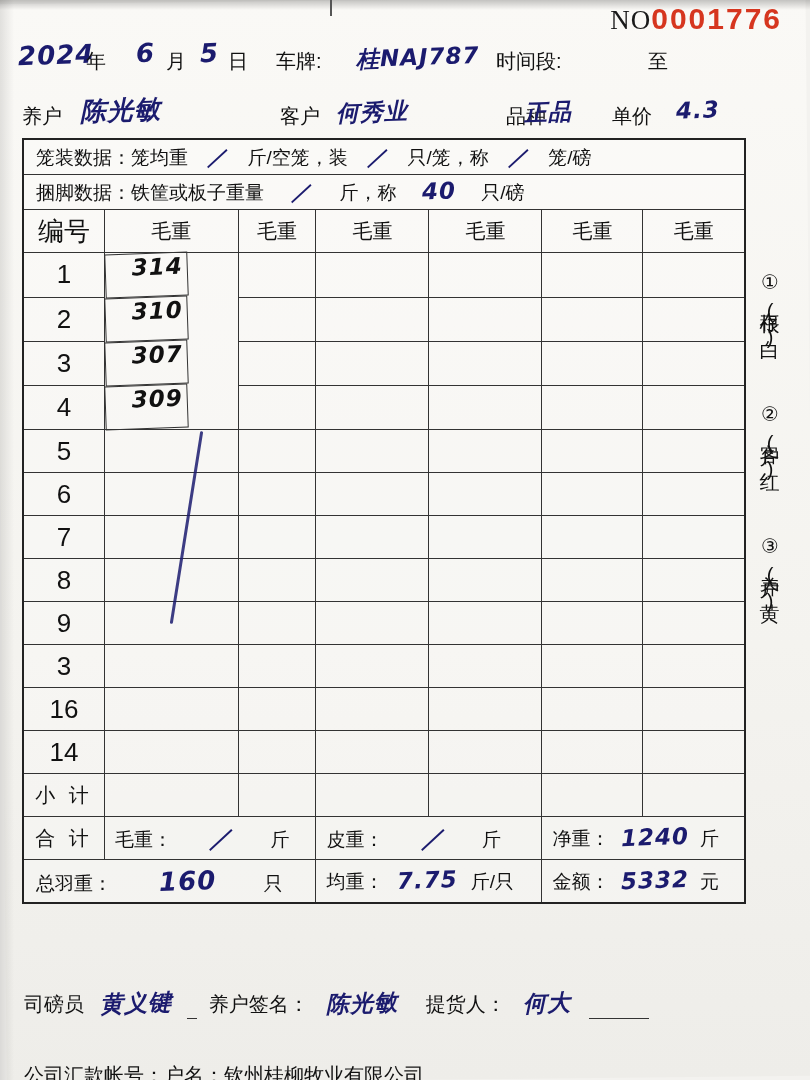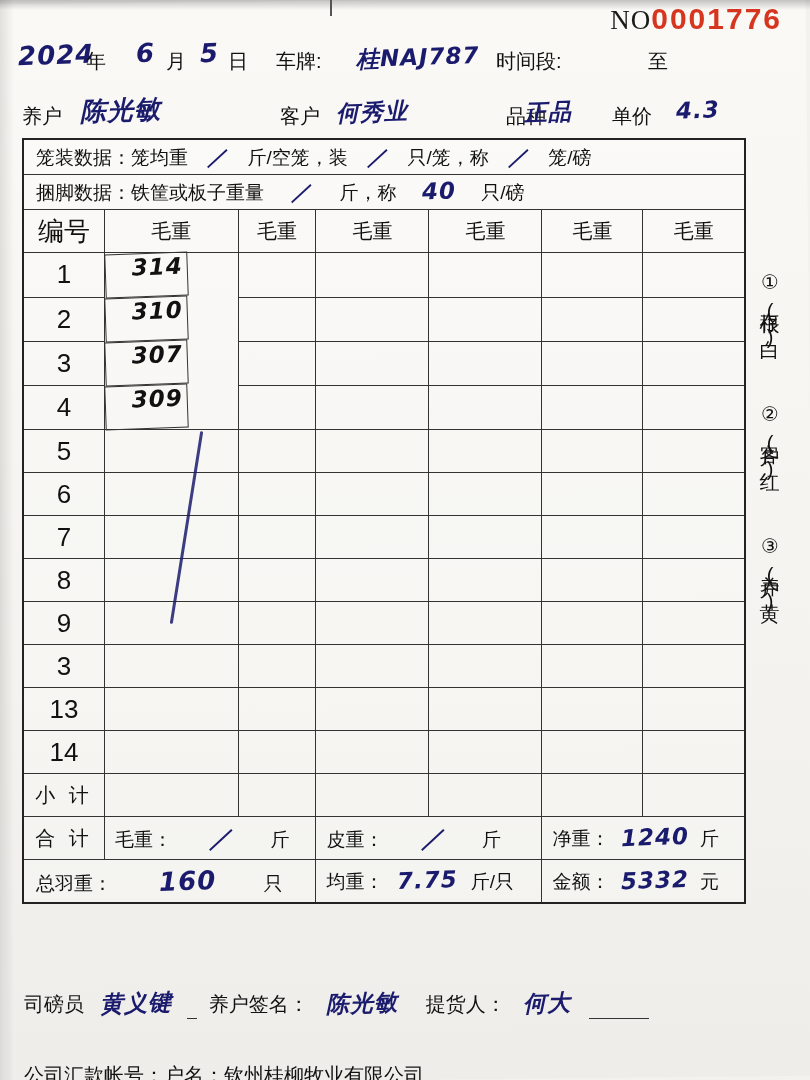--- a/index.html
+++ b/index.html
@@ -260,21 +260,21 @@
     <tr>
       <td class="idx">3</td>
       <td></td>
       <td></td>
       <td></td>
       <td></td>
       <td></td>
       <td></td>
     </tr>
     <tr>
-      <td class="idx">13</td>
+      <td class="idx">16</td>
       <td></td>
       <td></td>
       <td></td>
       <td></td>
       <td></td>
       <td></td>
     </tr>
     <tr>
       <td class="idx">14</td>
       <td></td>

